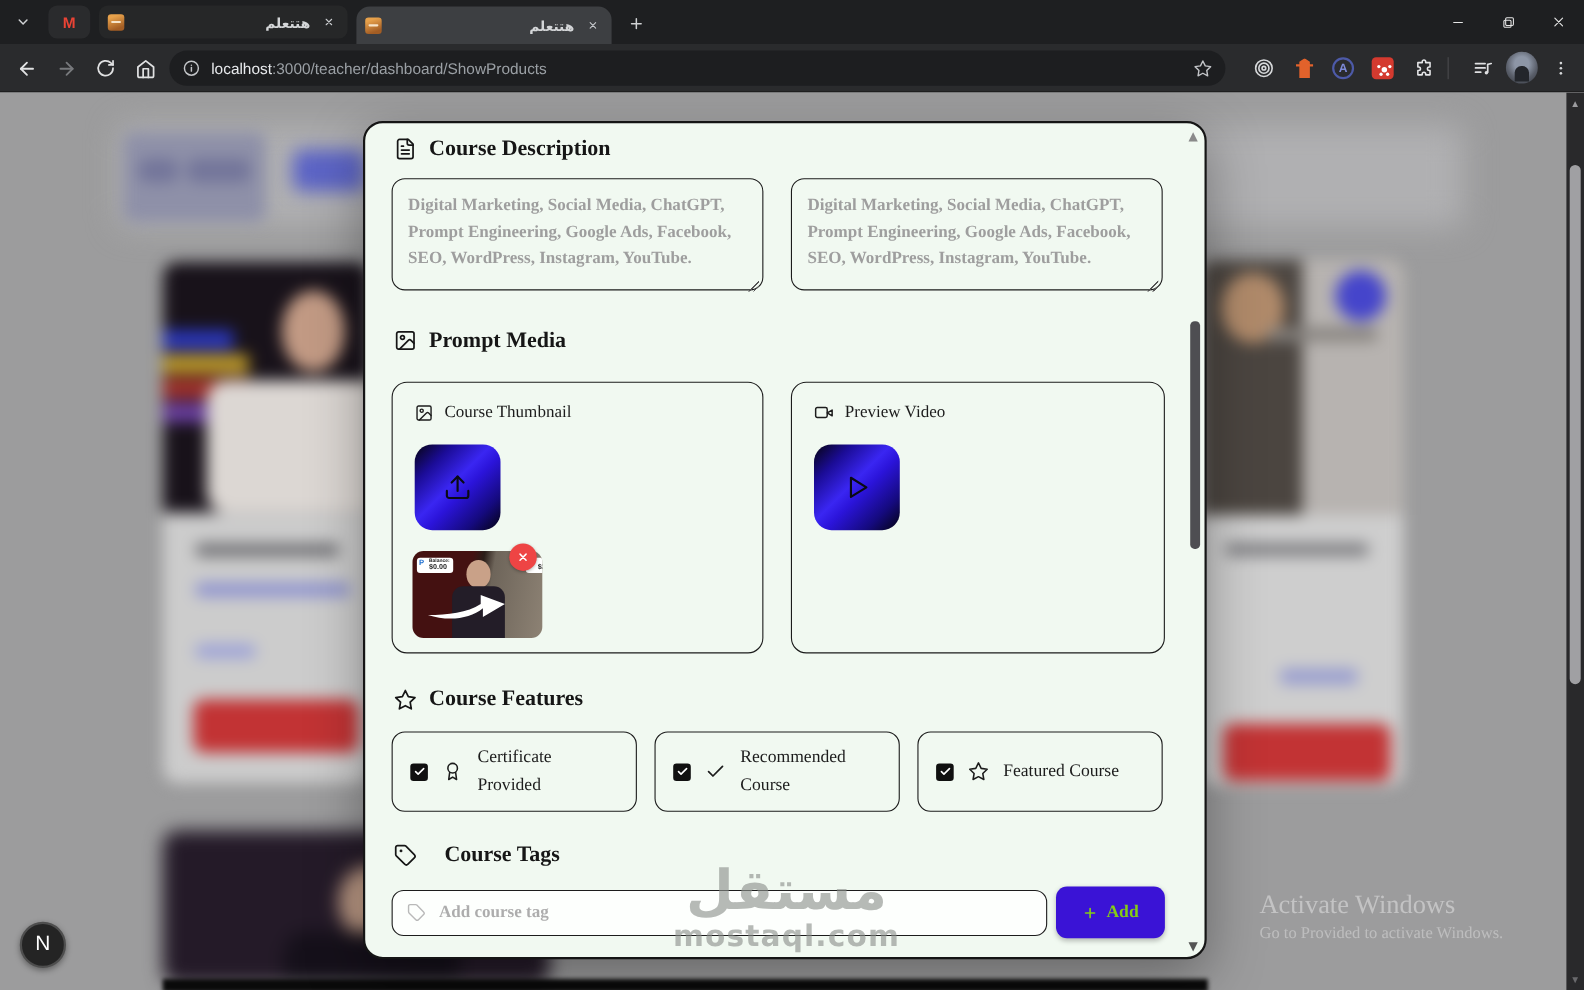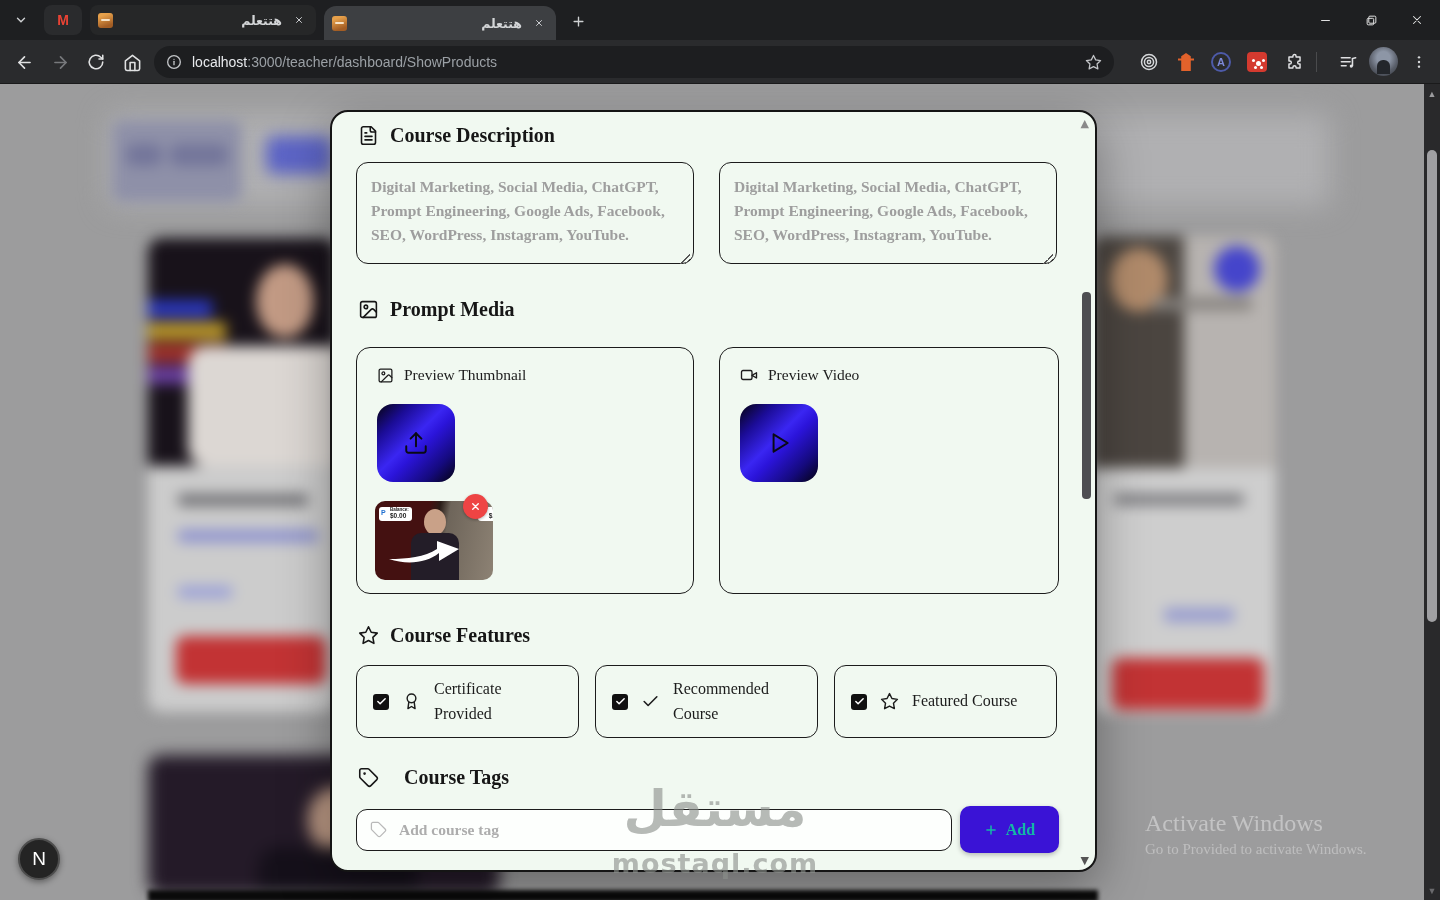--- a/index.html
+++ b/index.html
@@ -79,21 +79,21 @@
   .pg-sb .arr.up { top:5px; } .pg-sb .arr.dn { bottom:4px; color:#6a6a6d; }
   .pg-thumb { position:absolute; left:3px; top:66px; width:10px; height:472px; background:#a0a0a3; border-radius:5px; }
 
   
   .modal { position:absolute; left:330px; top:26px; width:767px; height:762px; background:#f1f9f1; border:2px solid #151515; border-radius:18px; z-index:20; box-shadow:0 16px 50px rgba(0,0,0,.35); font-family:"Liberation Serif", serif; color:#161616; }
   .m-sb-up { position:absolute; right:6px; top:5px; font-size:11px; color:#8a8a8a; font-family:"DejaVu Sans",sans-serif; }
   .m-sb-dn { position:absolute; right:6px; bottom:3px; font-size:11px; color:#555; font-family:"DejaVu Sans",sans-serif; }
   .m-thumbbar { position:absolute; right:4px; top:180px; width:9px; height:207px; background:#4e4e52; border-radius:4px; }
   .m-head { position:absolute; left:26px; display:flex; align-items:center; gap:11px; font-size:20px; font-weight:700; }
   .m-head svg { flex:0 0 auto; }
-  .h-desc { top:12px; } .h-media { top:186px; } .h-feat { top:512px; } .h-tags { top:654px;gap:25px; }
+  .h-desc { top:12px; } .h-media { top:186px; } .h-feat { top:512px;align-items:flex-end; } .h-tags { top:654px;gap:25px; }
 
   .ta-row { position:absolute; left:24px; top:50px; display:flex; gap:25px; }
   .ta-wrap { position:relative; }
   .ta-wrap textarea { width:338px; height:102px; background:transparent; border:1.5px solid #1c1c1c; border-radius:12px; resize:none; padding:12px 14px; font-family:"Liberation Serif",serif; font-size:15.5px; font-weight:700; color:#333; line-height:24px; outline:none; }
   .ta-wrap textarea::placeholder { color:#9e9e9e; }
   .grip { position:absolute; right:4px; bottom:4px; width:10px; height:10px; background:
     linear-gradient(135deg, transparent 0 50%, #555 50% 57%, transparent 57% 72%, #555 72% 79%, transparent 79%); }
 
   .media-row { position:absolute; left:24px; top:235px; display:flex; gap:25px; }
   .media-box { width:338px; height:247px; border:1.5px solid #1c1c1c; border-radius:14px; position:relative; }
@@ -118,26 +118,26 @@
   .checkbox { width:16px; height:16px; background:#101010; border-radius:3px; display:flex; align-items:center; justify-content:center; color:#fff; flex:0 0 auto; }
   .feat-ic { color:#1c1c1c; display:flex; flex:0 0 auto; }
   .feat-label { font-size:16px; color:#1c1c1c; line-height:1.55; }
   .feat-card.c3 .feat-label { width:112px; }
 
   .tags-row { position:absolute; left:24px; top:694px; display:flex; align-items:flex-start; gap:8px; }
   .tag-input-wrap { position:relative; margin-top:3px; }
   .tag-input-wrap input { width:596px; height:42px; border:1.5px solid #1c1c1c; border-radius:11px; background:#fdfffd; padding:0 14px 0 42px; font-family:"Liberation Serif",serif; font-size:15.5px; font-weight:700; color:#333; outline:none; }
   .tag-input-wrap input::placeholder { color:#adadad; }
   .tag-input-ic { position:absolute; left:14px; top:12px; color:#b9b9b9; }
-  .add-btn { width:99px; height:47px; background:#3a13d6; border:none; border-radius:10px; color:#14b8a6; font-family:"Liberation Serif",serif; font-size:16px; font-weight:700; display:flex; align-items:center; justify-content:center; gap:8px; cursor:pointer; box-shadow:0 2px 5px rgba(0,0,0,.25); }
+  .add-btn { width:99px; height:47px; background:#3a13d6; border:none; border-radius:10px; color:#84cc16; font-family:"Liberation Serif",serif; font-size:16px; font-weight:700; display:flex; align-items:center; justify-content:center; gap:8px; cursor:pointer; box-shadow:0 2px 5px rgba(0,0,0,.25); }
 
   
   .watermark { position:absolute; left:540px; top:700px; width:350px; text-align:center; z-index:25; pointer-events:none; color:#8c908c; opacity:.62; }
   .watermark .wl1 { font-family:"DejaVu Sans",sans-serif; font-size:50px; font-weight:700; line-height:1.0; }
-  .watermark .wl2 { font-family:"DejaVu Sans",sans-serif; font-size:27px; font-weight:700; letter-spacing:1px; margin-top:14px; }
+  .watermark .wl2 { font-family:"DejaVu Sans",sans-serif; font-size:27px; font-weight:700; letter-spacing:1px; margin-top:2px; }
   .activate { position:absolute; left:1145px; top:726px; z-index:15; pointer-events:none;font-family:Liberation Serif, serif; }
   .activate .a1 { font-size:24px; color:rgba(255,255,255,.40); }
   .activate .a2 { font-size:15px; color:rgba(255,255,255,.34); margin-top:4px; }
 </style>
 </head>
 <body>
 
 <div class="screen">
 
   <div class="tabstrip">
@@ -358,21 +358,21 @@
         <span>Prompt Media</span>
       </div>
       <div class="media-row">
         <div class="media-box">
           <div class="mb-label">
             <svg width="17" height="17" viewBox="0 0 24 24" fill="none" stroke="currentColor" stroke-width="1.8" stroke-linecap="round" stroke-linejoin="round">
                 <rect width="18" height="18" x="3" y="3" rx="2"></rect>
                 <circle cx="9" cy="9" r="2"></circle>
                 <path d="m21 15-3.1-3.1a2 2 0 0 0-2.8 0L6 21"></path>
               </svg>
-            <span>Preview Thumbnail</span>
+            <span>Course Thumbnail</span>
           </div>
           <div class="grad-sq">
             <svg width="26" height="26" viewBox="0 0 24 24" fill="none" stroke="currentColor" stroke-width="1.8" stroke-linecap="round" stroke-linejoin="round">
                 <path d="M21 15v4a2 2 0 0 1-2 2H5a2 2 0 0 1-2-2v-4"></path>
                 <polyline points="17 8 12 3 7 8"></polyline>
                 <line x1="12" x2="12" y1="3" y2="15"></line>
               </svg>
           </div>
           <div class="thumb">
             <span class="man-head"></span>

